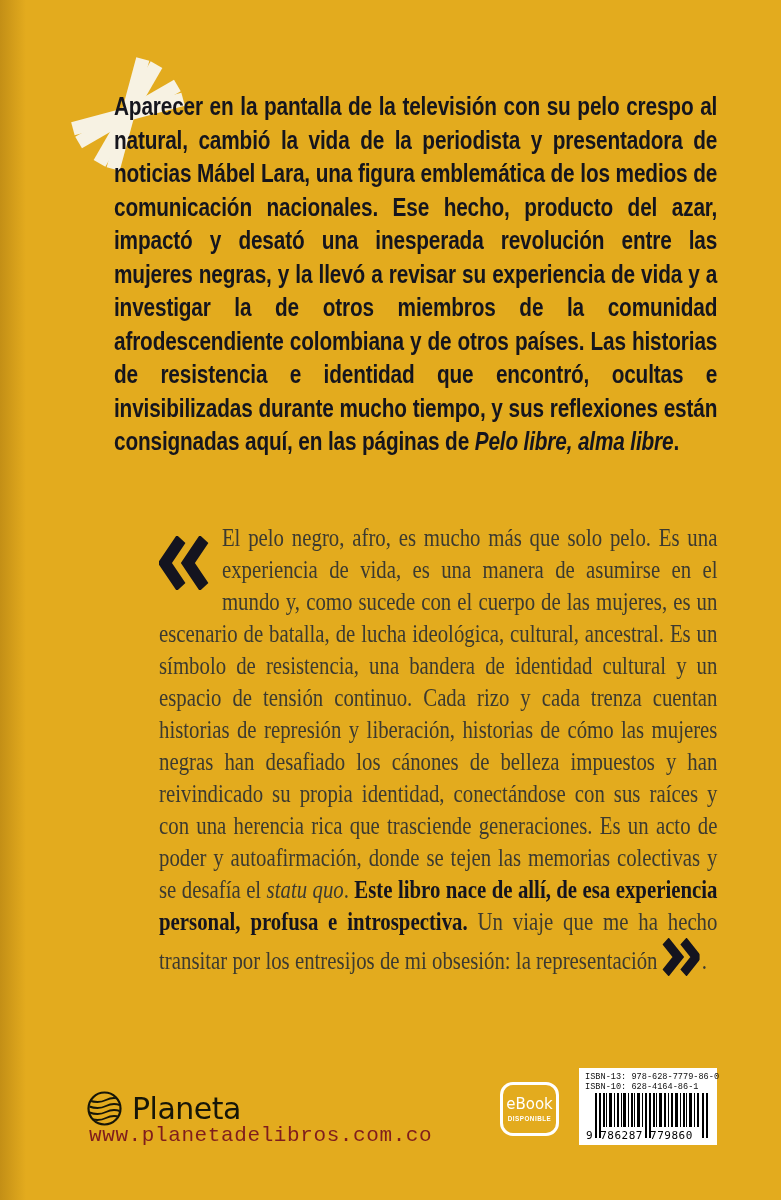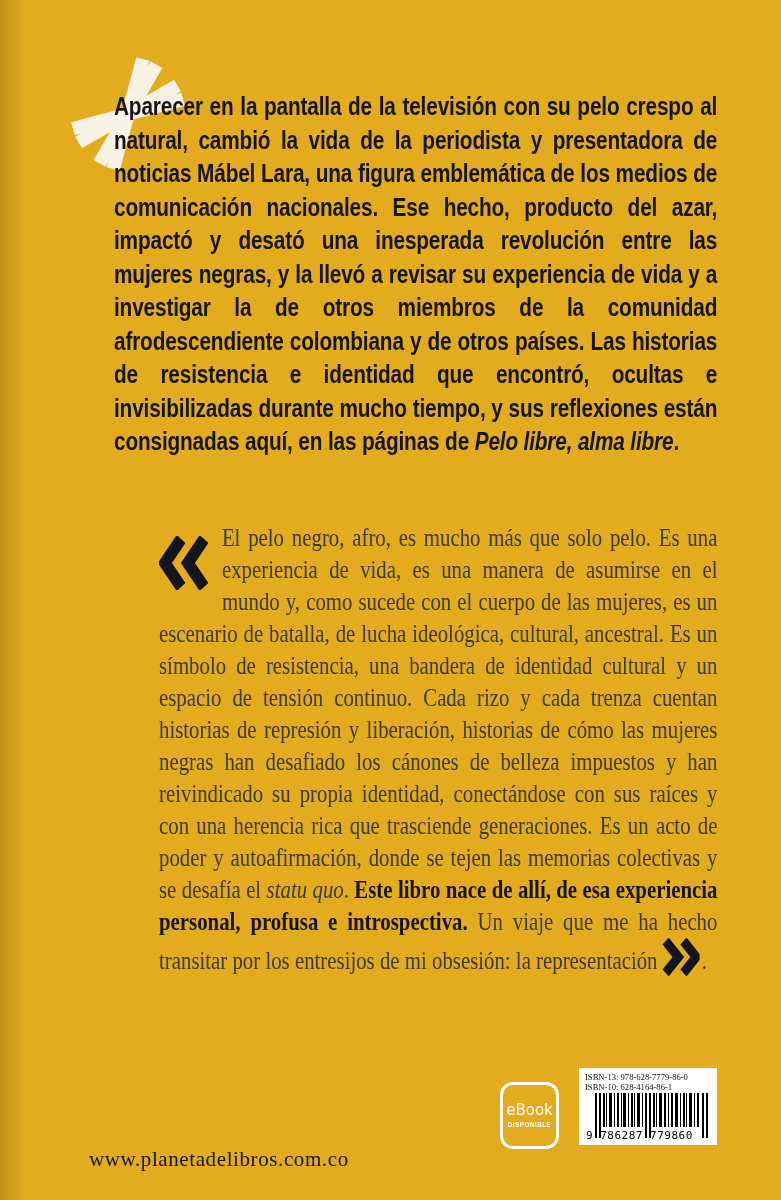--- a/index.html
+++ b/index.html
@@ -47,38 +47,38 @@
   .publisher{
     position:absolute;left:86px;top:1090px;
     display:flex;align-items:center;gap:9px;color:#161608;
   }
   .publisher-name{
     font-family:"DejaVu Sans",sans-serif;
     font-size:30px;font-weight:500;letter-spacing:-0.5px;
   }
   .publisher-url{
     position:absolute;left:89px;top:1124px;
-    font-family:Liberation Serif, serif;
-    font-size:21px;color:#0f172a;letter-spacing:0.6px;margin-top:23px;
+    font-family:Liberation Mono, monospace;
+    font-size:21px;color:#7f1d1d;letter-spacing:0.6px;
   }
   .ebook-badge{
-    position:absolute;left:500px;top:1082px;width:59px;height:67px;
+    position:absolute;left:500px;top:1082px;width:59px;height:54px;
     border:3px solid #FFFFFF;border-radius:13px;box-sizing:border-box;
     display:flex;flex-direction:column;align-items:center;justify-content:center;
     color:#FFFFFF;gap:3px;
   }
   .ebook-line1{font-family:"DejaVu Sans",sans-serif;font-size:15px;line-height:15px;font-weight:500;}
   .ebook-line2{font-size:6.3px;font-weight:700;letter-spacing:0.5px;}
   .barcode-box{
     position:absolute;left:579px;top:1068px;width:138px;height:77px;
     background:#FFFFFF;box-sizing:border-box;padding:4px 6px 0 6px;
   }
   .isbn-line{
     font-size:8.6px;line-height:10px;color:#101010;white-space:nowrap;
-    font-family:Liberation Serif, serif;letter-spacing:0;
+    font-family:Liberation Mono, monospace;letter-spacing:0;
   }
   .bars{display:block;margin-top:1px;}
   .barcode-number{
     position:absolute;left:7px;bottom:3px;
     font-family:"DejaVu Sans Mono",monospace;
     font-size:11px;color:#000;letter-spacing:0.5px;white-space:pre;
   }
 </style>
 </head>
 <body>
@@ -106,20 +106,37 @@
         </g>
       </svg>
       </span><span>El pelo negro, afro, es mucho más que solo pelo. Es una experiencia de vida, es una manera de asumirse en el mundo y, como sucede con el cuerpo de las mujeres, es un escenario de batalla, de lucha ideológica, cultural, ancestral. Es un símbolo de resistencia, una bandera de identidad cultural y un espacio de tensión continuo. Cada rizo y cada trenza cuentan historias de represión y liberación, historias de cómo las mujeres negras han desafiado los cánones de belleza impuestos y han reivindicado su propia identidad, conectándose con sus raíces y con una herencia rica que trasciende generaciones. Es un acto de poder y autoafirmación, donde se tejen las memorias colectivas y se desafía el </span><span class="latin">statu quo</span><span>. </span><span class="q-bold">Este libro nace de allí, de esa experiencia personal, profusa e introspectiva.</span><span> Un viaje que me ha hecho transitar por los entresijos de mi obsesión: la representación</span><svg class="close-quote-icon" width="44" height="38" viewBox="0 0 44 38" aria-hidden="true">
       <g stroke="#14141F" stroke-width="10" fill="none" stroke-linejoin="miter" stroke-linecap="butt">
         <polyline points="4,3 19,19 4,35"></polyline>
         <polyline points="25,3 40,19 25,35"></polyline>
       </g>
     </svg><span>.</span></p>
 
 
+  <div class="publisher">
+    <svg width="37" height="37" viewBox="0 0 37 37" aria-hidden="true">
+      <defs>
+          <clipPath id="globeclip">
+            <circle cx="18.5" cy="18.5" r="15.2"></circle>
+          </clipPath>
+        </defs>
+      <circle cx="18.5" cy="18.5" r="16" fill="none" stroke="#161608" stroke-width="2.2"></circle>
+      <g clip-path="url(#globeclip)" stroke="#161608" stroke-width="1.9" fill="none">
+        <path d="M2 10 Q 12 14, 20 10 T 36 10"></path>
+        <path d="M2 16 Q 12 20, 20 16 T 36 16"></path>
+        <path d="M2 22 Q 12 26, 20 22 T 36 22"></path>
+        <path d="M2 28 Q 12 32, 20 28 T 36 28"></path>
+      </g>
+    </svg>
+    <span class="publisher-name">Planeta</span>
+  </div>
 
   <div class="publisher-url">www.planetadelibros.com.co</div>
 
   <div class="ebook-badge">
     <span class="ebook-line1">eBook</span>
     <span class="ebook-line2">DISPONIBLE</span>
   </div>
 
   <div class="barcode-box">
     <div class="isbn-line">ISBN-13: 978-628-7779-86-0</div>

